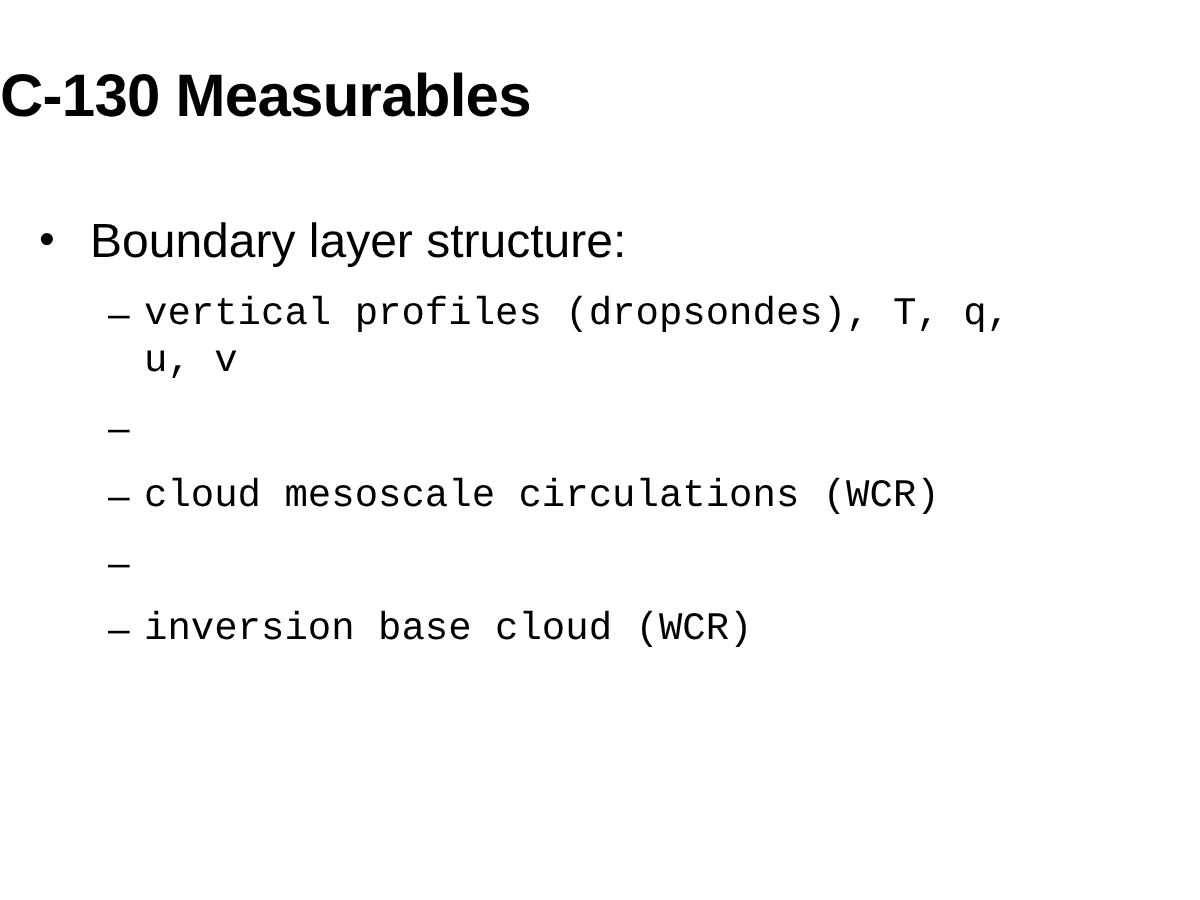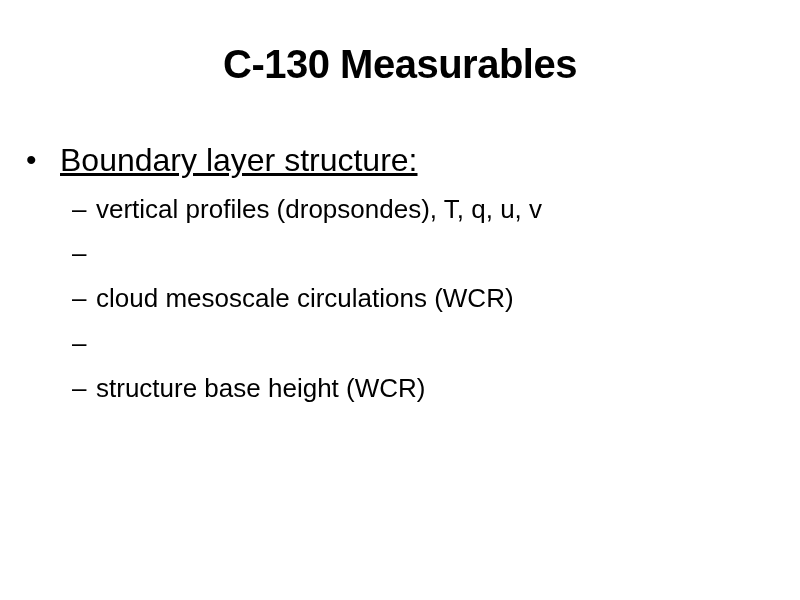--- a/index.html
+++ b/index.html
@@ -18,21 +18,20 @@
     position: relative;
     width: 800px;
     height: 600px;
     box-sizing: border-box;
   }
   .slide-title {
     position: absolute;
     top: 42px;
     left: 0;
     width: 800px;
-    text-align: center;
     font-size: 40px;
     font-weight: bold;
     letter-spacing: -0.5px;
   }
   .body-block {
     position: absolute;
     top: 142px;
     left: 26px;
     width: 740px;
   }
@@ -43,38 +42,38 @@
     line-height: 1.18;
     margin: 0 0 14px 0;
   }
   .l1-bullet {
     width: 34px;
     flex: 0 0 34px;
     font-size: 30px;
     line-height: 1.18;
   }
   .l1-text {
-    text-decoration: underline;
   }
   .l2 {
     display: flex;
     align-items: flex-start;
     font-size: 26px;
     line-height: 1.22;
     margin: 0 0 13px 0;
     padding-left: 46px;
   }
   .l2-dash {
     width: 24px;
     flex: 0 0 24px;
     font-size: 26px;
   }
   .l2-text {
     flex: 1 1 auto;
     max-width: 610px;
+    font-family: Liberation Mono, monospace;
   }
   .l2-text i {
     font-style: italic;
   }
 </style>
 </head>
 <body>
 
 <div class="slide">
 
@@ -100,17 +99,17 @@
       <span class="l2-dash">–</span>
       <span class="l2-text">cloud mesoscale circulations (WCR)</span>
     </div>
 
     <div class="l2">
       <span class="l2-dash">–</span>
     </div>
 
     <div class="l2">
       <span class="l2-dash">–</span>
-      <span class="l2-text">structure base height (WCR)</span>
+      <span class="l2-text">inversion base cloud (WCR)</span>
     </div>
 
   </div>
 </div>
 
 </body></html>

